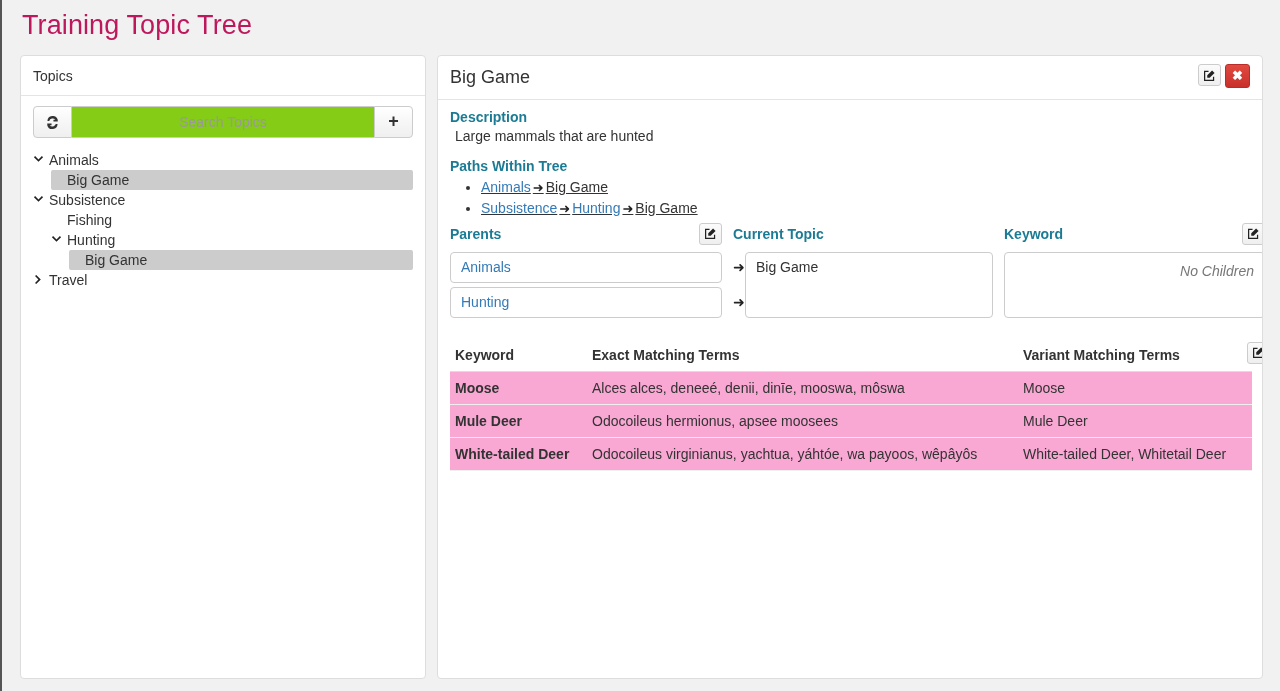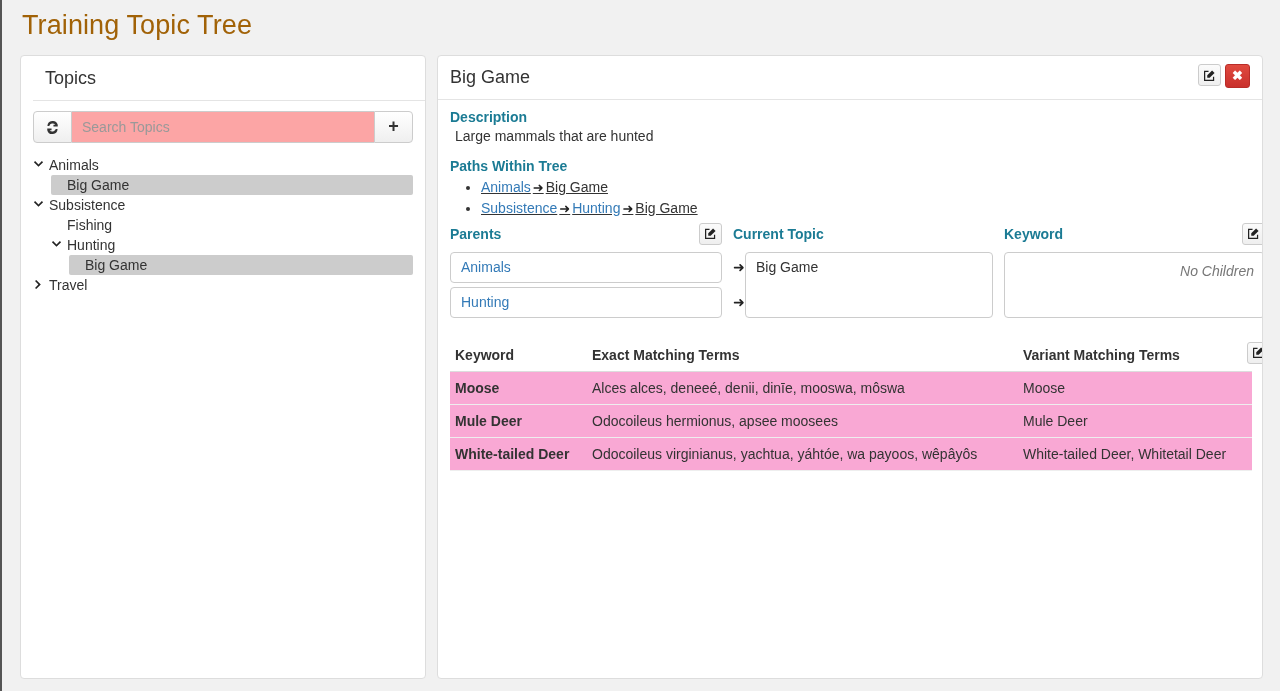--- a/index.html
+++ b/index.html
@@ -11,21 +11,21 @@
     font-family: "Liberation Sans", sans-serif;
     font-size: 14px;
     color: #333;
     overflow: hidden;
   }
   body { border-left: 2px solid #555; }
 
   #page-title {
     font-size: 27px;
     font-weight: 400;
-    color: #a16207;
+    color: #be185d;
     margin: 0;
     padding: 9px 0 0 20px;
     line-height: 1.2;
     letter-spacing: 0.1px;
   }
 
   #layout {
     display: flex;
     align-items: flex-start;
     padding: 14px 18px 0 18px;
@@ -37,26 +37,26 @@
     border: 1px solid #ddd;
     border-radius: 4px;
     height: 624px;
     position: relative;
     overflow: hidden;
   }
 
   
   #topics-panel { width: 406px; flex: none; padding: 0; }
   .panel-heading-plain {
-    font-size: 18px;
+    font-size: 14px;
     font-weight: 400;
     color: #333;
     padding: 12px 12px 11px 12px;
     border-bottom: 1px solid #e4e4e4;
-    margin: 0 0 0 12px;
+    margin: 0 0 0 0;
   }
   .panel-body { padding: 10px 12px; }
 
   .search-row { display: flex; height: 32px; margin-bottom: 12px; }
   .btn-refresh {
     width: 39px; height: 32px;
     background: linear-gradient(#fff, #efefef);
     border: 1px solid #ccc;
     border-radius: 4px 0 0 4px;
     display: flex; align-items: center; justify-content: center;
@@ -67,21 +67,22 @@
     flex: 1;
     height: 32px;
     border: 1px solid #ccc;
     border-left: none;
     border-right: none;
     padding: 0 10px;
     font-size: 14px;
     color: #555;
     font-family: "Liberation Sans", sans-serif;
     outline: none;
-    background: #fca5a5;
+    background: #84cc16;
+    text-align: center;
   }
   .search-input::placeholder { color: #999; }
   .btn-add {
     width: 39px; height: 32px;
     background: linear-gradient(#fff, #efefef);
     border: 1px solid #ccc;
     border-radius: 0 4px 4px 0;
     display: flex; align-items: center; justify-content: center;
     cursor: pointer;
     font-size: 18px; font-weight: bold; color: #333;

